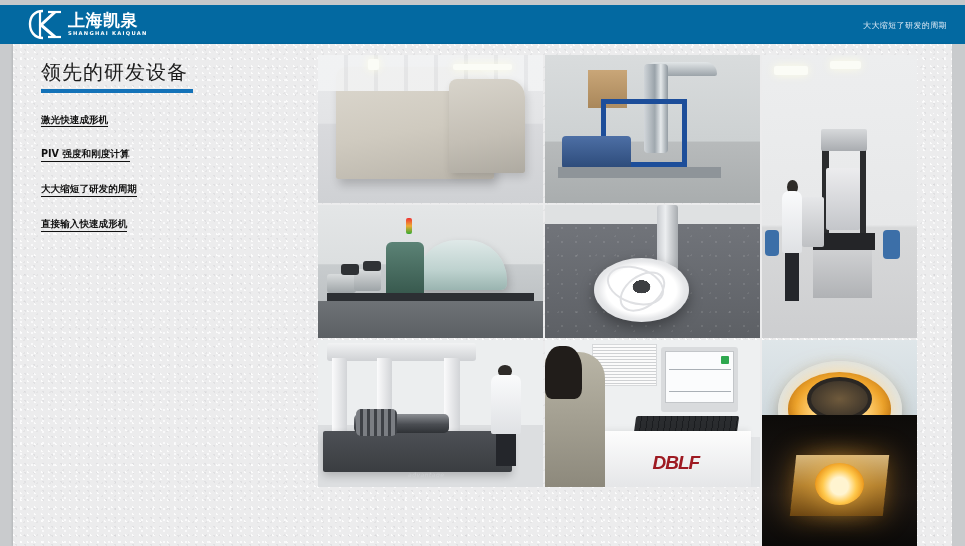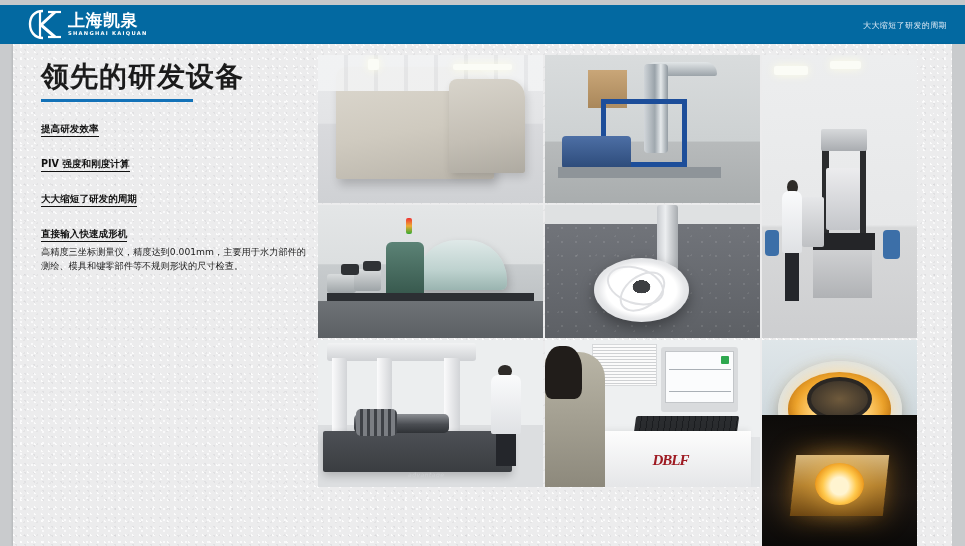--- a/index.html
+++ b/index.html
@@ -100,22 +100,22 @@
   }
 
   
   .text-col {
     position: absolute;
     left: 28px; top: 16px;
     width: 265px;
   }
 
   .page-title {
-    font-size: 28px;
-    font-weight: bold;
+    font-size: 20px;
+    font-weight: normal;
     color: #1b1b1b;
     letter-spacing: 1px;
     line-height: 1.2;
   }
   .title-rule {
     width: 152px;
     height: 3.5px;
     background: #1372b8;
     margin-top: 5px;
     margin-bottom: 15px;
@@ -484,23 +484,23 @@
     transform: skewX(-8deg);
   }
   .db-cabinet {
     position: absolute; left: 28%; top: 62%;
     width: 68%; height: 38%;
     background: linear-gradient(#fdfdfd,#e5e6e8);
     box-shadow: -2px -2px 6px rgba(0,0,0,0.06);
   }
   .db-logo {
     position: absolute; left: 50%; top: 76%;
-    font-size: 15px; font-weight: bold; font-style: italic;
+    font-size: 19px; font-weight: bold; font-style: italic;
     color: #9e1a22; letter-spacing: -1px;
-    font-family: Liberation Serif, serif;
+    font-family: Liberation Sans, sans-serif;
   }
   .db-person {
     position: absolute; left: -2%; top: 8%;
     width: 30%; height: 92%;
     background: linear-gradient(#b9b5a6,#8d897c);
     border-radius: 20px 26px 0 0;
   }
   .db-hair {
     position: absolute; left: 0%; top: 4%;
     width: 17%; height: 36%;
@@ -543,34 +543,33 @@
   </div>
 
   <div class="slide">
 
     <div class="text-col">
 
       <div class="page-title">领先的研发设备</div>
       <div class="title-rule"></div>
 
       <div class="section">
-        <div class="section-heading">提高研发效率</div>
+        <div class="section-heading">激光快速成形机</div>
       </div>
 
       <div class="section">
         <div class="section-heading">PIV 强度和刚度计算</div>
       </div>
 
       <div class="section">
         <div class="section-heading">大大缩短了研发的周期</div>
       </div>
 
       <div class="section">
         <div class="section-heading">直接输入快速成形机</div>
-        <div class="section-body">高精度三坐标测量仪，精度达到0.001mm，主要用于水力部件的测绘、模具和键零部件等不规则形状的尺寸检查。</div>
       </div>
 
     </div>
 
     <div class="grid">
 
       <div class="ph c1 r1">
         <div class="scene sc-lab-a">
           <div class="ceil"></div>
           <div class="lamp" style="left:60%;top:6%;width:26%;height:4%"></div>

